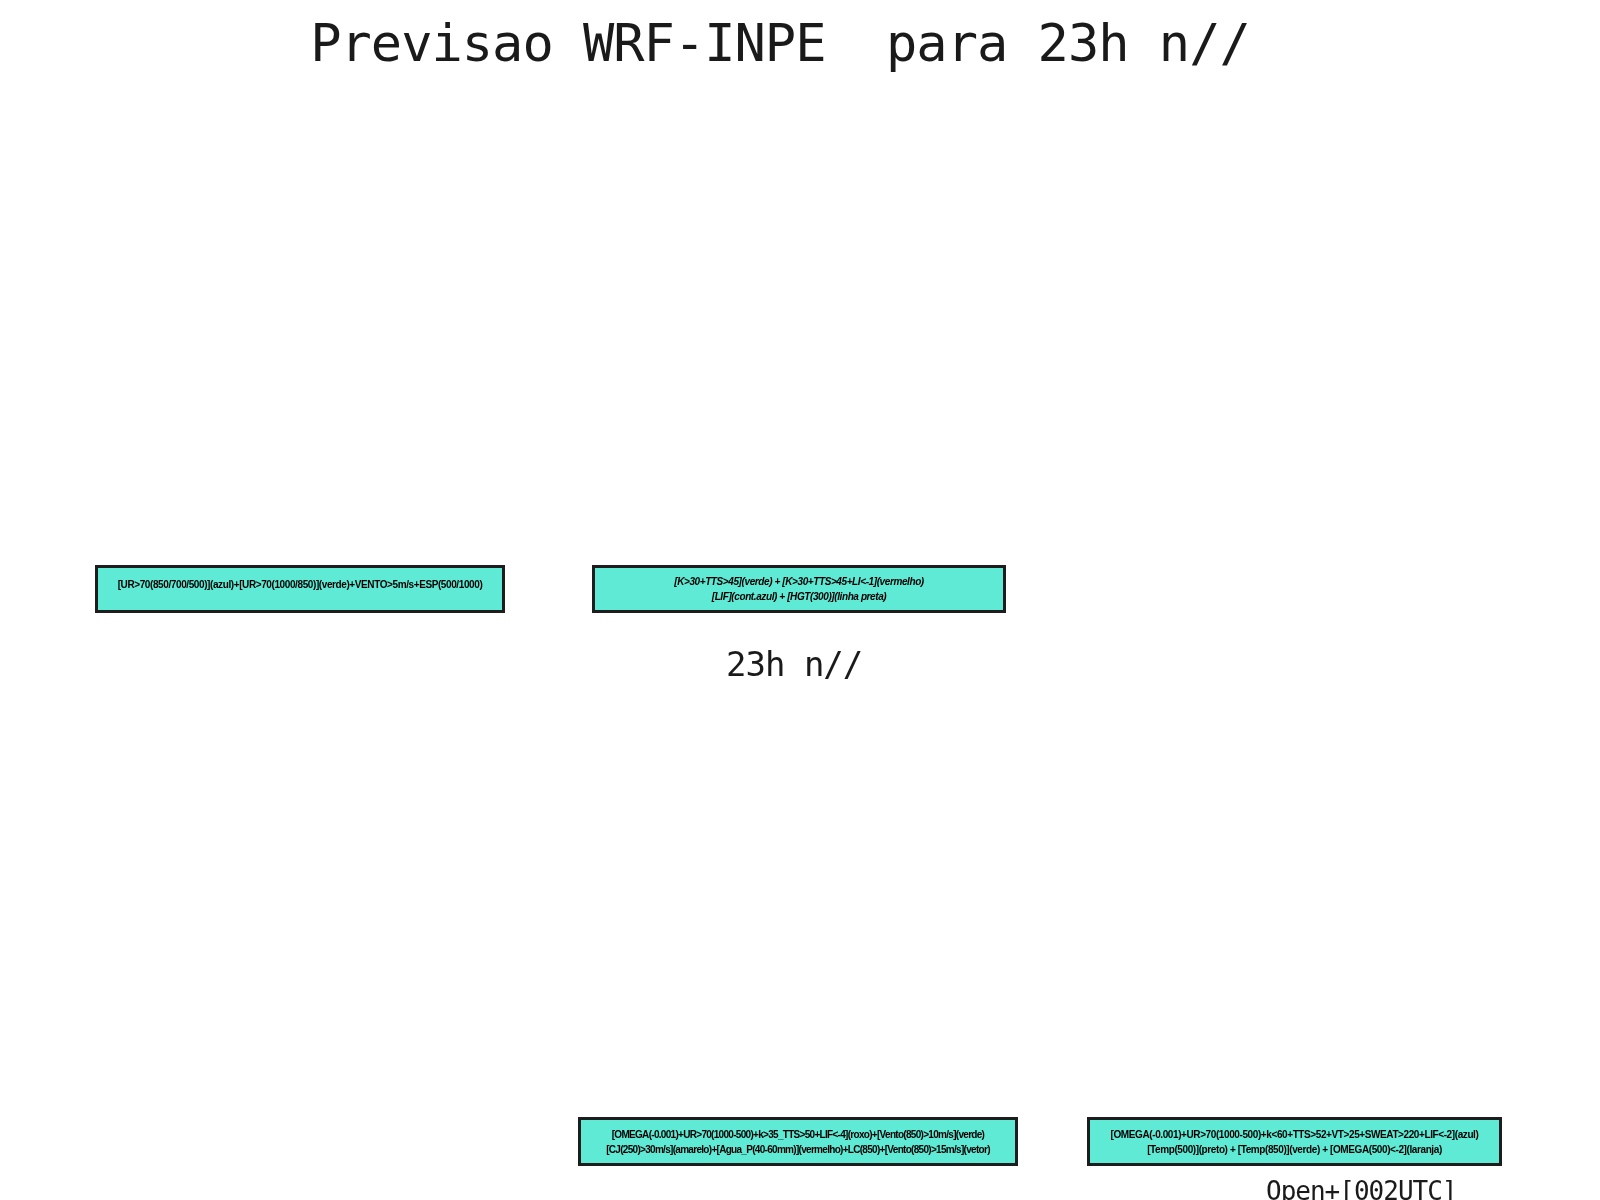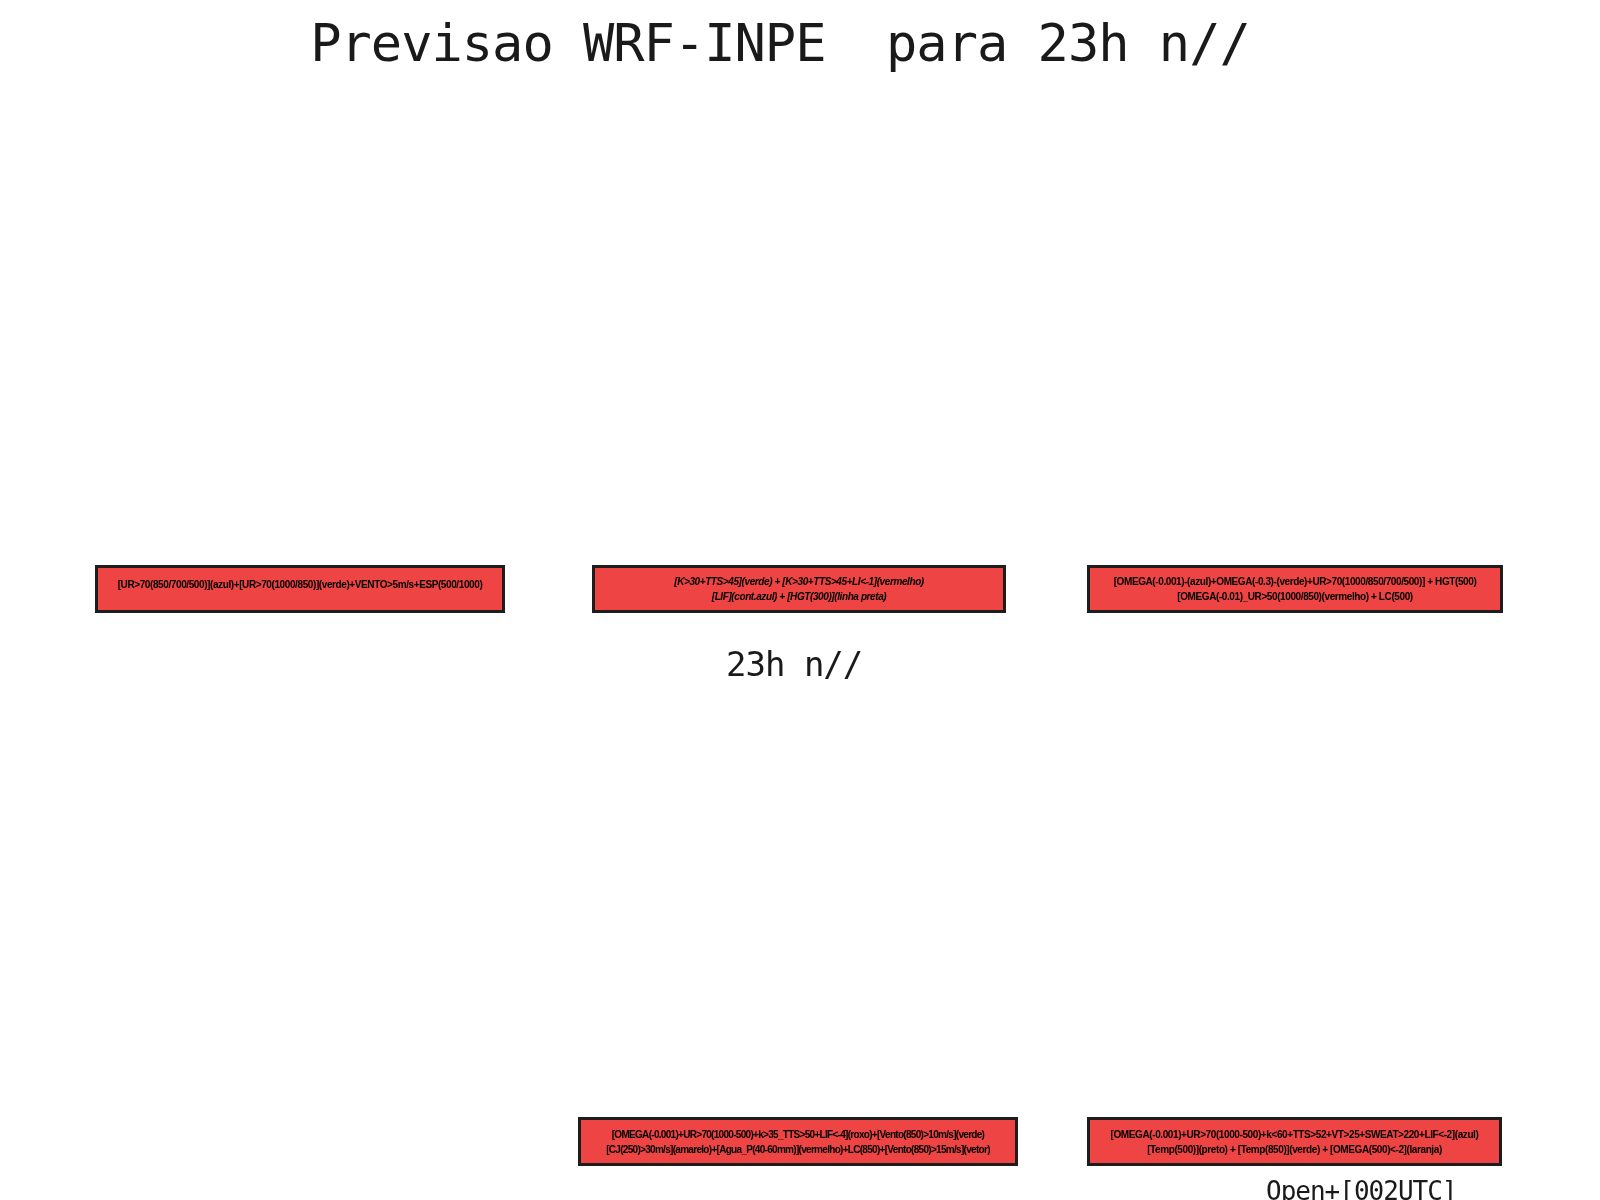--- a/index.html
+++ b/index.html
@@ -50,21 +50,21 @@
     top: 1176px;
     font-size: 26px;
     letter-spacing: -1px;
     line-height: 30px;
   }
   
   .legend-box {
     position: absolute;
     box-sizing: border-box;
     border: 3px solid #1d1d1d;
-    background: #ef4444;
+    background: #5eead4;
     display: flex;
     flex-direction: column;
     justify-content: center;
     align-items: center;
     overflow: hidden;
   }
   .legend-box.single {
     justify-content: flex-start;
     padding-top: 9px;
   }
@@ -99,24 +99,20 @@
 
   <div class="legend-box box-top-left single">
     <span class="legend-line">[UR&gt;70(850/700/500)](azul)+[UR&gt;70(1000/850)](verde)+VENTO&gt;5m/s+ESP(500/1000)</span>
   </div>
 
   <div class="legend-box box-top-middle">
     <span class="legend-line">[K&gt;30+TTS&gt;45](verde) + [K&gt;30+TTS&gt;45+LI&lt;-1](vermelho)</span>
     <span class="legend-line">[LIF](cont.azul) + [HGT(300)](linha preta)</span>
   </div>
 
-  <div class="legend-box box-top-right">
-    <span class="legend-line">[OMEGA(-0.001)-(azul)+OMEGA(-0.3)-(verde)+UR&gt;70(1000/850/700/500)] + HGT(500)</span>
-    <span class="legend-line">[OMEGA(-0.01)_UR&gt;50(1000/850)(vermelho) + LC(500)</span>
-  </div>
 
   <div class="plot-text subtitle">23h n//</div>
 
 
   <div class="legend-box box-bottom-middle">
     <span class="legend-line tight">[OMEGA(-0.001)+UR&gt;70(1000-500)+k&gt;35_TTS&gt;50+LIF&lt;-4](roxo)+[Vento(850)&gt;10m/s](verde)</span>
     <span class="legend-line tight">[CJ(250)&gt;30m/s](amarelo)+[Agua_P(40-60mm)](vermelho)+LC(850)+[Vento(850)&gt;15m/s](vetor)</span>
   </div>
 
   <div class="legend-box box-bottom-right">

